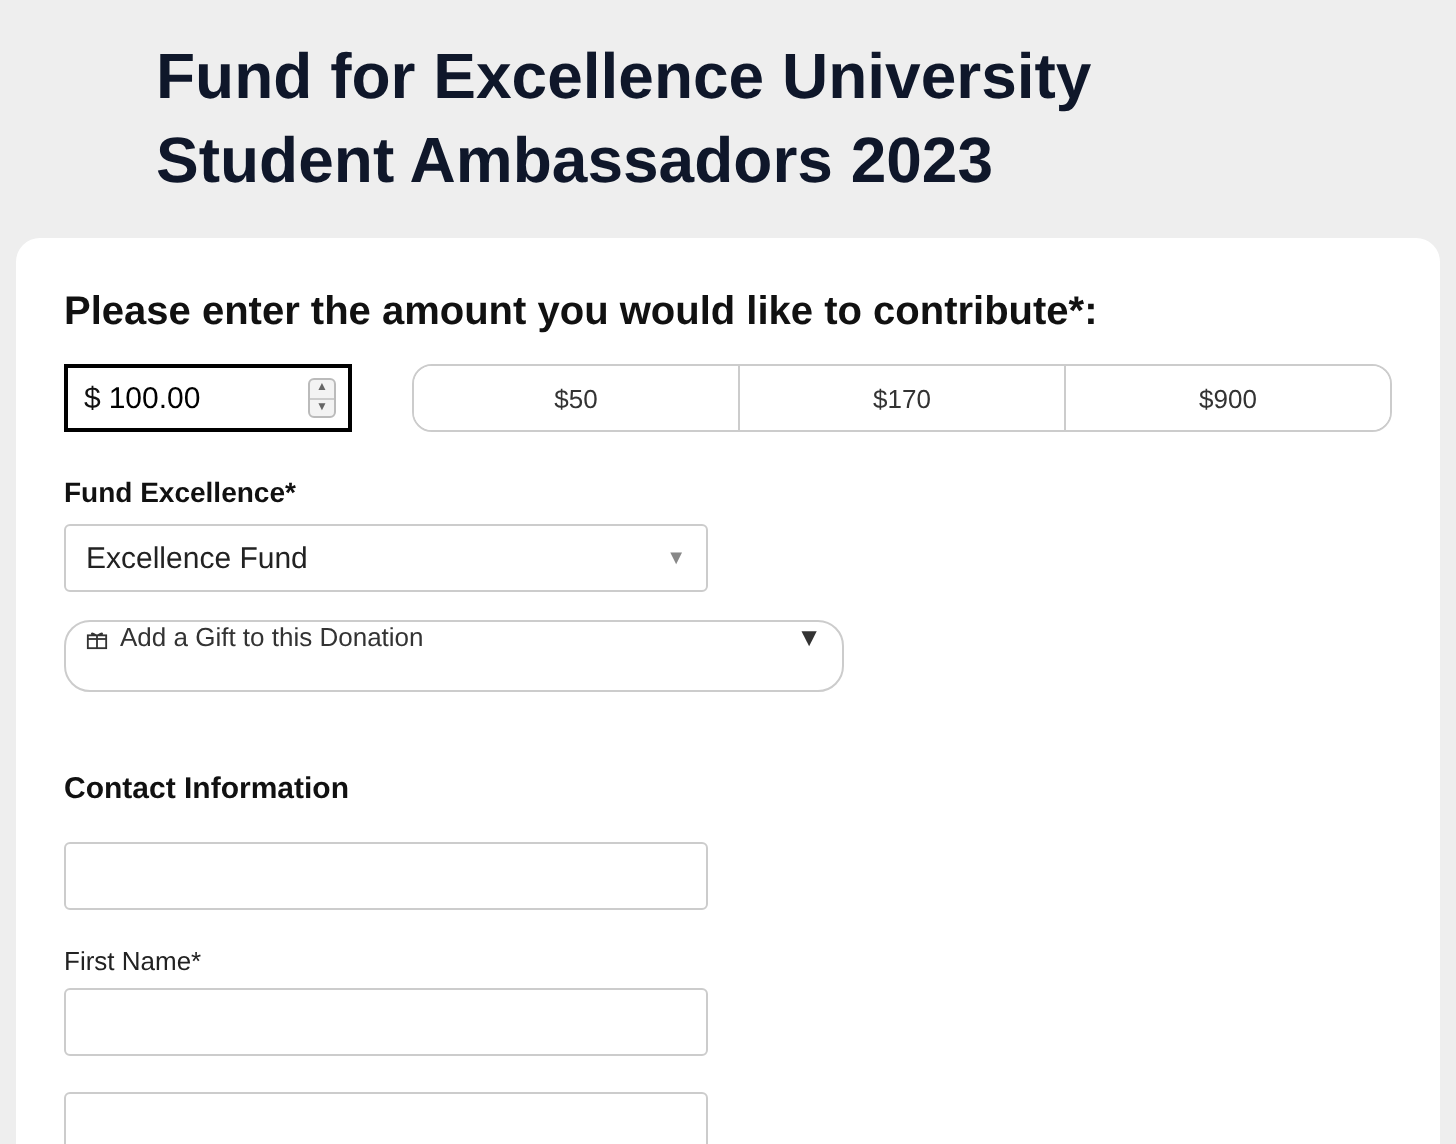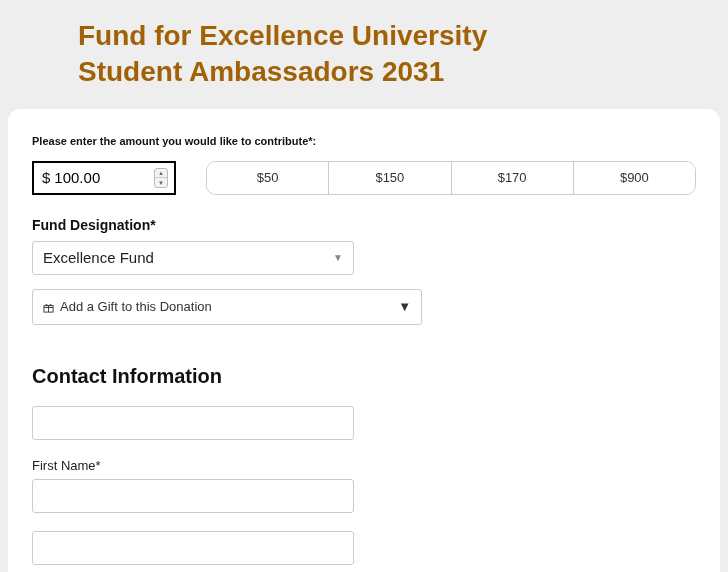--- a/index.html
+++ b/index.html
@@ -8,34 +8,34 @@
     background: #eeeeee;
     width: 728px;
     height: 572px;
     overflow: hidden;
     color: #111;
   }
   .header {
     padding: 18px 0 18px 78px;
   }
   .header h1 {
-    font-size: 28px;
+    font-size: 32px;
     font-weight: 700;
     line-height: 1.3;
-    color: #a16207;
+    color: #0f172a;
   }
   .card {
     background: #fff;
     border-radius: 12px 12px 0 0;
     margin: 0 8px;
     padding: 26px 24px 40px 24px;
     min-height: 600px;
   }
   .prompt {
-    font-size: 11px;
+    font-size: 20px;
     font-weight: 700;
     color: #111;
     margin-bottom: 14px;
   }
   .amount-row {
     display: flex;
     gap: 30px;
     align-items: stretch;
     margin-bottom: 22px;
   }
@@ -134,43 +134,43 @@
     gap: 32px;
   }
   .select-box .caret {
     font-size: 10px;
     color: #888;
   }
   .gift-box {
     width: 390px;
     height: 36px;
     border: 1px solid #ccc;
-    border-radius: 3px;
-    background: #fff;
-    display: flex;
-    align-items: center;
+    border-radius: 13px;
+    background: #fff;
+    display: flex;
+    align-items: flex-start;
     justify-content: space-between;
     padding: 0 10px;
     font-size: 13px;
     color: #333;
     cursor: pointer;
     margin-bottom: 40px;
   }
   .gift-left {
     display: flex;
     align-items: center;
     gap: 6px;
   }
   .gift-icon {
     width: 11px;
     height: 11px;
     display: inline-block;
   }
   .section-title {
-    font-size: 20px;
+    font-size: 15px;
     font-weight: 700;
     color: #111;
     margin-bottom: 18px;
   }
   .text-input {
     width: 322px;
     height: 34px;
     border: 1px solid #ccc;
     border-radius: 3px;
     background: #fff;
@@ -179,46 +179,45 @@
     margin-bottom: 18px;
     display: block;
   }
 </style>
 </head>
 <body>
 
 <div class="header">
   <h1>
     <span>Fund for Excellence University</span><br>
-    <span>Student Ambassadors 2031</span>
+    <span>Student Ambassadors 2023</span>
   </h1>
 </div>
 
 <div class="card">
 
   <div class="prompt">Please enter the amount you would like to contribute*:</div>
 
   <div class="amount-row">
     <div class="amount-input">
       <span class="currency">$</span>
       <input type="text" value="100.00" style="">
       <div class="spinner">
         <div>▲</div>
         <div>▼</div>
       </div>
     </div>
     <div class="preset-row">
       <div class="preset">$50</div>
-      <div class="preset">$150</div>
       <div class="preset">$170</div>
       <div class="preset">$900</div>
     </div>
   </div>
 
-  <label class="field-label">Fund Designation*</label>
+  <label class="field-label">Fund Excellence*</label>
   <div class="select-box">
     <span>Excellence Fund</span>
     <span class="caret">▼</span>
   </div>
 
   <div class="gift-box">
     <span class="gift-left">
       <span class="gift-icon">
         <svg viewBox="0 0 12 12" width="11" height="11">
             <rect x="1" y="4" width="10" height="7" fill="none" stroke="#333" stroke-width="1"></rect>

